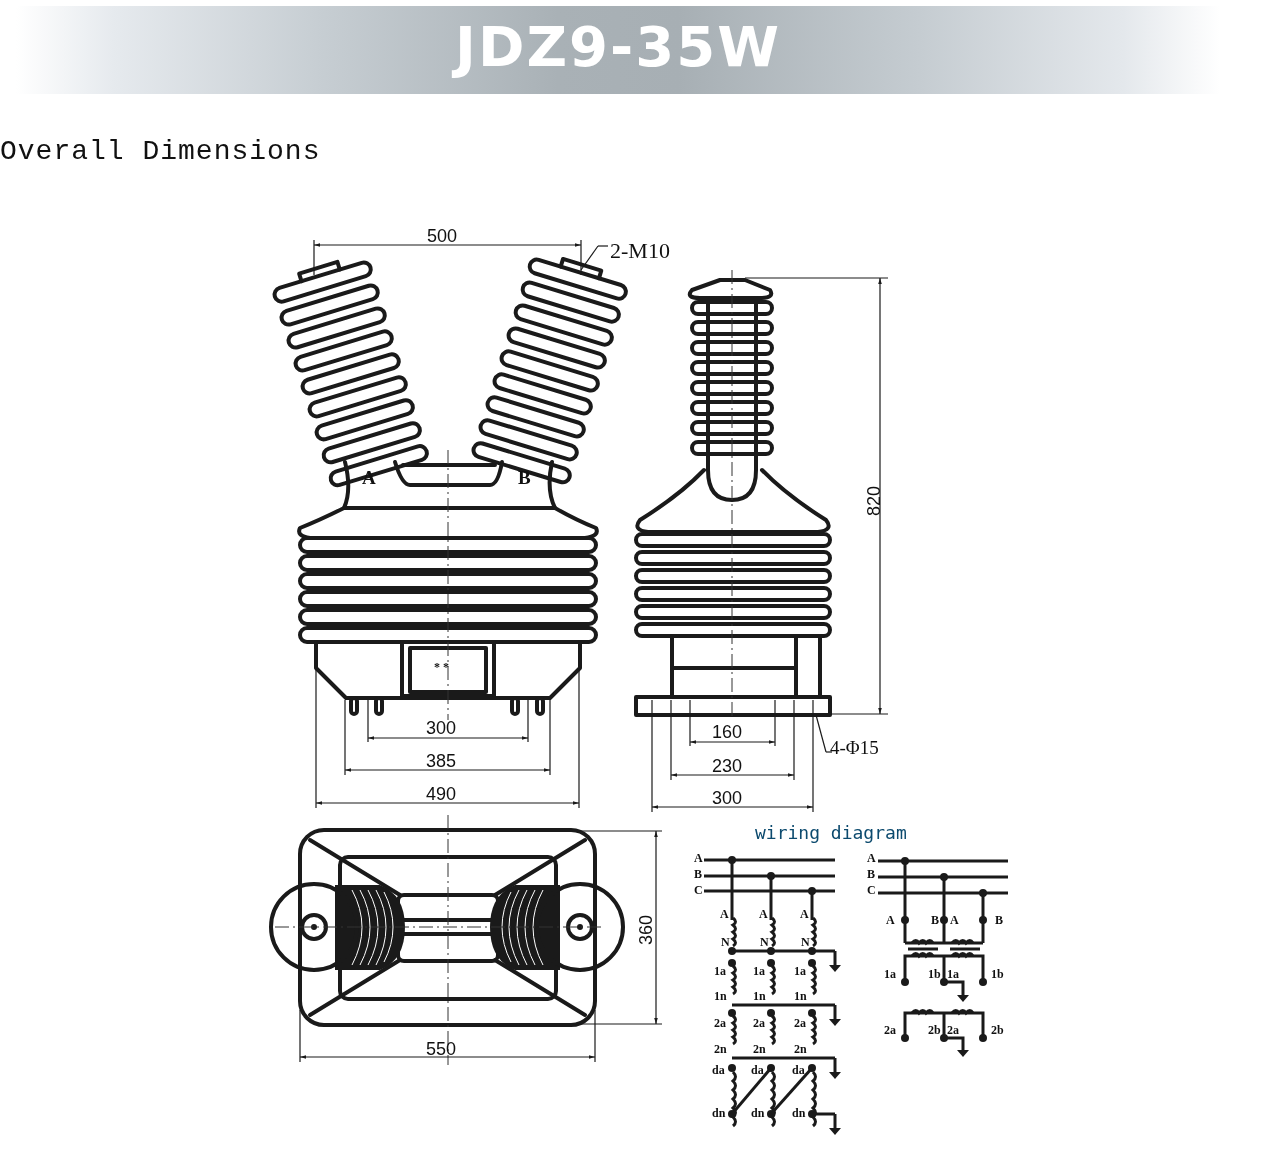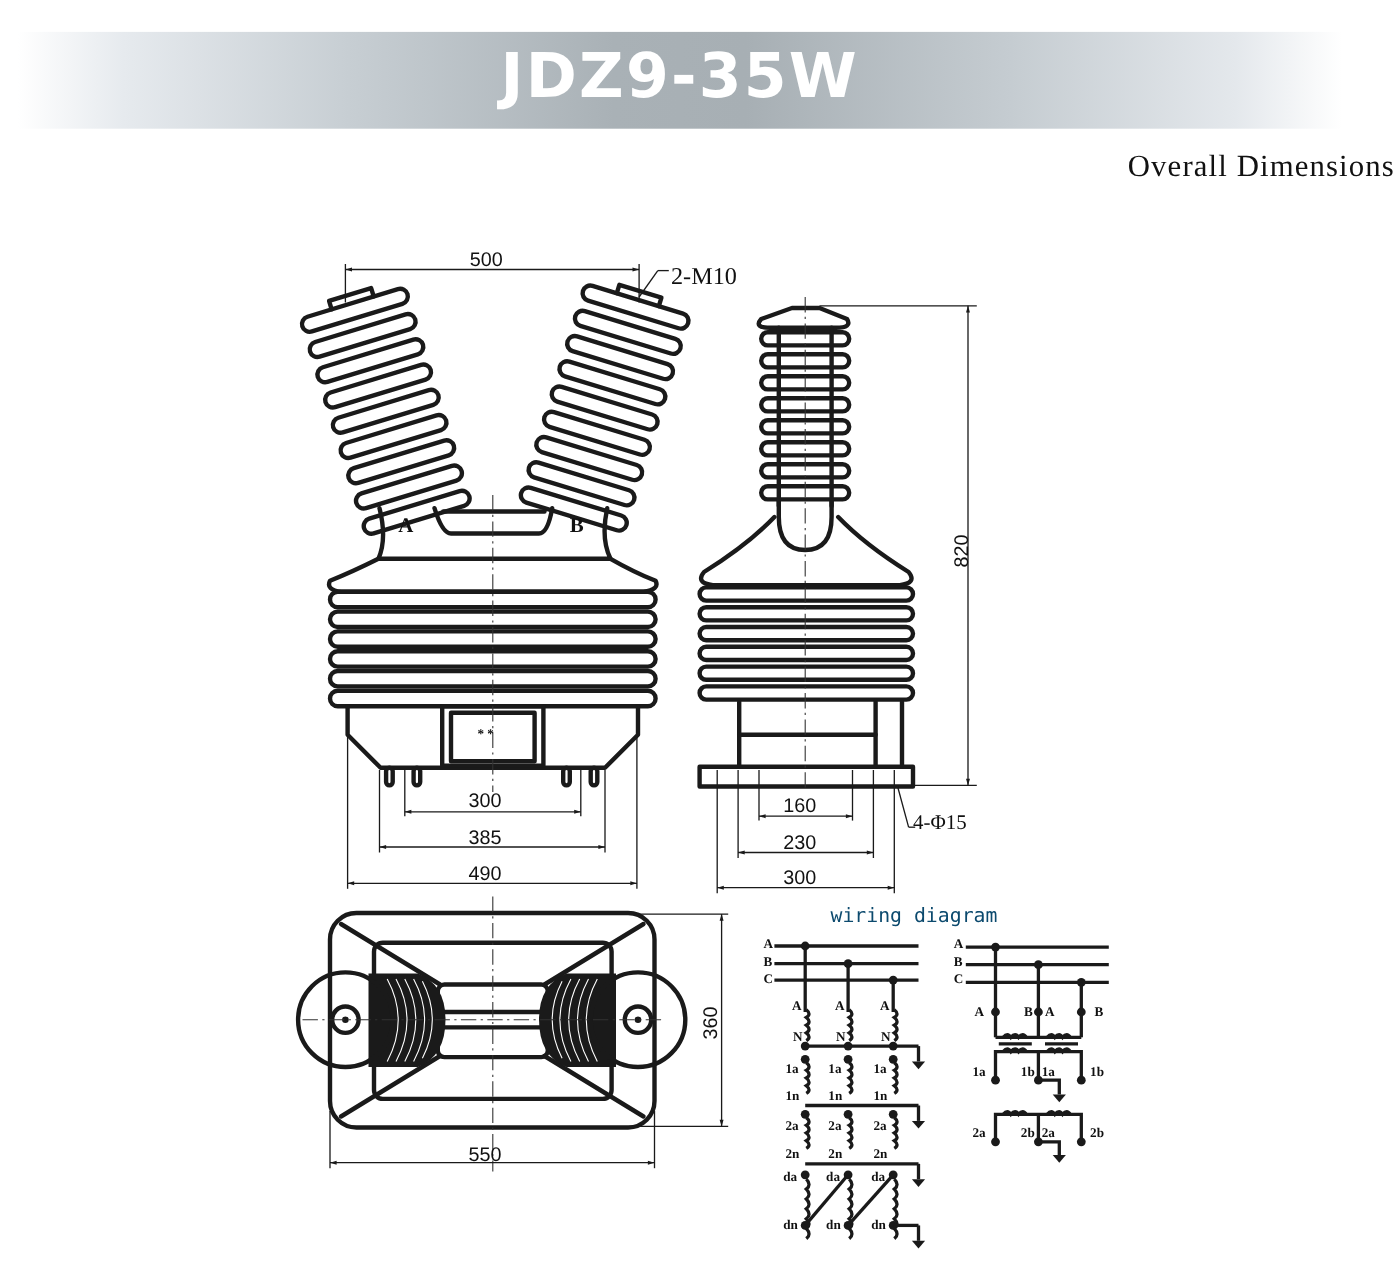--- a/index.html
+++ b/index.html
@@ -1,22 +1,22 @@
 <!DOCTYPE html>
 <html><head>
 <meta charset="utf-8">
 <style>
   html,body{margin:0;padding:0;background:#ffffff;}
   body{width:1268px;height:1164px;position:relative;overflow:hidden;font-family:"DejaVu Sans",sans-serif;}
   .banner{position:absolute;left:16px;top:6px;width:1204px;height:88px;
-    background:linear-gradient(90deg,#ffffff 0%,#e6eaee 8%,#c7ced3 25%,#a9b1b6 45%,#a7afb4 55%,#c5ccd1 75%,#e4e8ec 92%,#ffffff 100%);margin-top:23px;}
+    background:linear-gradient(90deg,#ffffff 0%,#e6eaee 8%,#c7ced3 25%,#a9b1b6 45%,#a7afb4 55%,#c5ccd1 75%,#e4e8ec 92%,#ffffff 100%);}
   .banner-title{position:absolute;left:0;right:0;top:8px;text-align:center;color:#ffffff;
     font-family:"DejaVu Sans",sans-serif;font-weight:bold;font-size:56px;letter-spacing:2px;}
-  .subtitle{position:absolute;left:0;right:0;top:136px;text-align:right;
-    font-family:Liberation Serif, serif;font-size:28px;color:#111;letter-spacing:1px;}
+  .subtitle{position:absolute;left:0;right:0;top:136px;text-align:left;
+    font-family:Liberation Mono, monospace;font-size:28px;color:#111;letter-spacing:1px;}
   svg{position:absolute;left:0;top:0;}
   .ln{stroke:#1a1a1a;fill:none;stroke-width:4;stroke-linejoin:round;stroke-linecap:round;}
   .thin{stroke:#1a1a1a;fill:none;stroke-width:1.2;}
   .cl{stroke:#333;fill:none;stroke-width:1;stroke-dasharray:14 4 2 4;}
   .dimtxt{font-family:"Liberation Serif",serif;font-size:19px;fill:#111;font-weight:bold;}
   .dimtxt2{font-family:"Liberation Sans",sans-serif;font-size:18px;fill:#111;}
   .wtxt{font-family:"Liberation Serif",serif;font-size:12px;font-weight:bold;fill:#111;}
   .wire{stroke:#1a1a1a;stroke-width:3;fill:none;}
   .dot{fill:#1a1a1a;}
   .coil{stroke:#1a1a1a;stroke-width:3;fill:none;}

